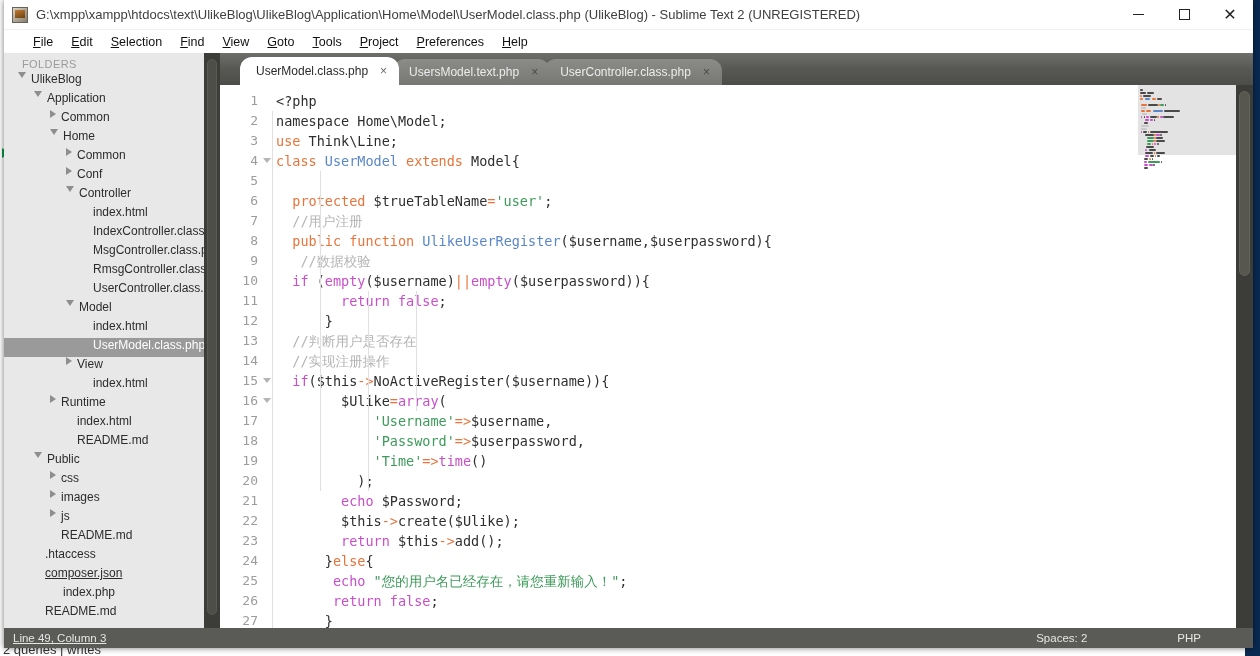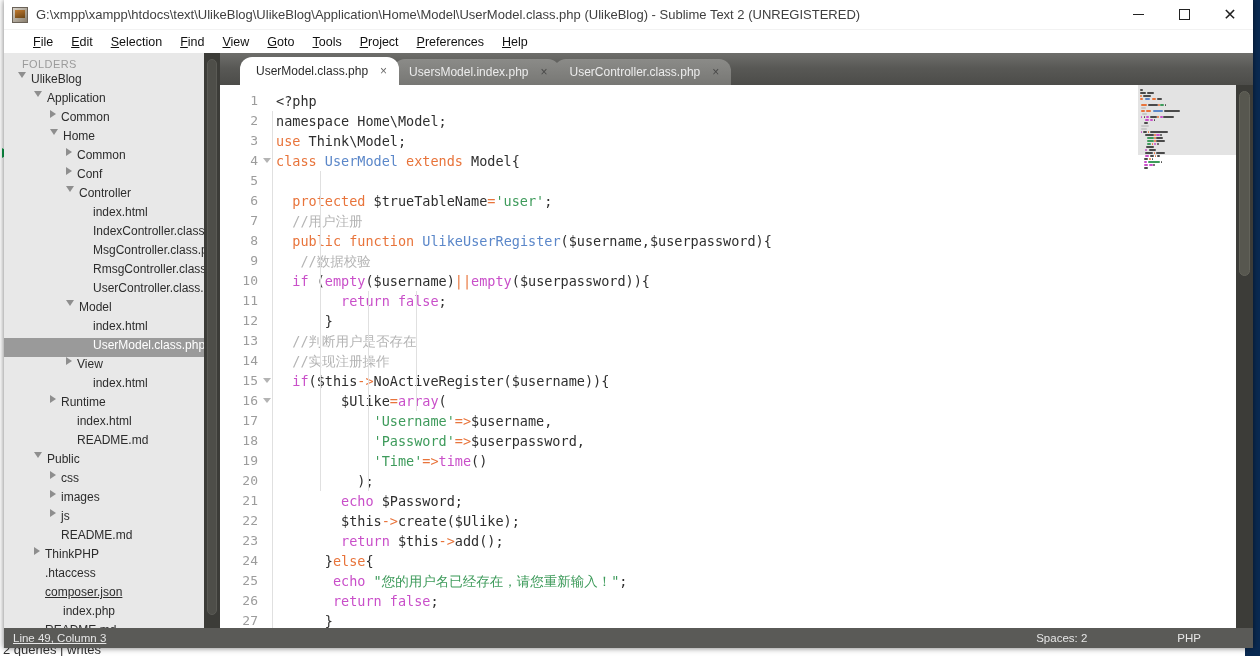--- a/index.html
+++ b/index.html
@@ -373,24 +373,20 @@
             </div>
             <div class="sb-row" style="padding-left: 46px;">
               <span class="tri closed"></span>
               <span>js</span>
             </div>
             <div class="sb-row" style="padding-left: 46px;">
               <span class="tri none"></span>
               <span>README.md</span>
             </div>
             <div class="sb-row" style="padding-left: 30px;">
-              <span class="tri closed"></span>
-              <span>ThinkPHP</span>
-            </div>
-            <div class="sb-row" style="padding-left: 30px;">
               <span class="tri none"></span>
               <span>.htaccess</span>
             </div>
             <div class="sb-row" style="padding-left: 30px; text-decoration: underline;">
               <span class="tri none"></span>
               <span>composer.json</span>
             </div>
             <div class="sb-row" style="padding-left: 48px;">
               <span class="tri none"></span>
               <span>index.php</span>
@@ -407,21 +403,21 @@
     </div>
 
     <div id="editorcol">
 
       <div id="tabbar">
           <div class="tab active">
             <span>UserModel.class.php</span>
             <span class="tab-close">×</span>
           </div>
           <div class="tab">
-            <span>UsersModel.index.php</span>
+            <span>UsersModel.text.php</span>
             <span class="tab-close">×</span>
           </div>
           <div class="tab">
             <span>UserController.class.php</span>
             <span class="tab-close">×</span>
           </div>
         </div>
 
       <div id="editor">
         <div id="gutter">
@@ -449,21 +445,21 @@
             <div class="gline">22</div>
             <div class="gline">23</div>
             <div class="gline">24</div>
             <div class="gline">25</div>
             <div class="gline">26</div>
             <div class="gline">27</div>
           </div>
         <div id="code">
             <div class="cline"><span class="pl">&lt;?php</span></div>
             <div class="cline"><span class="pl">namespace</span><span class="pl"> Home\Model;</span></div>
-            <div class="cline"><span class="k">use</span><span class="pl"> Think\Model;</span></div>
+            <div class="cline"><span class="k">use</span><span class="pl"> Think\Line;</span></div>
             <div class="cline"><span class="k">class</span><span class="pl"> </span><span class="cls">UserModel</span><span class="pl"> </span><span class="k">extends</span><span class="pl"> Model{</span></div>
             <div class="cline">&nbsp;</div>
             <div class="cline"><span class="pl">  </span><span class="k">protected</span><span class="pl"> $trueTableName</span><span class="op">=</span><span class="str">'user'</span><span class="pl">;</span></div>
             <div class="cline"><span class="cm">  //用户注册</span></div>
             <div class="cline"><span class="pl">  </span><span class="k">public</span><span class="pl"> </span><span class="k">function</span><span class="pl"> </span><span class="fn">UlikeUserRegister</span><span class="pl">($username,$userpassword){</span></div>
             <div class="cline"><span class="cm">   //数据校验</span></div>
             <div class="cline"><span class="pl">  </span><span class="kw">if</span><span class="pl"> (</span><span class="kw">empty</span><span class="pl">($username)</span><span class="op">||</span><span class="kw">empty</span><span class="pl">($userpassword)){</span></div>
             <div class="cline"><span class="pl">        </span><span class="kw">return</span><span class="pl"> </span><span class="kw">false</span><span class="pl">;</span></div>
             <div class="cline"><span class="pl">      }</span></div>
             <div class="cline"><span class="cm">  //判断用户是否存在</span></div>

